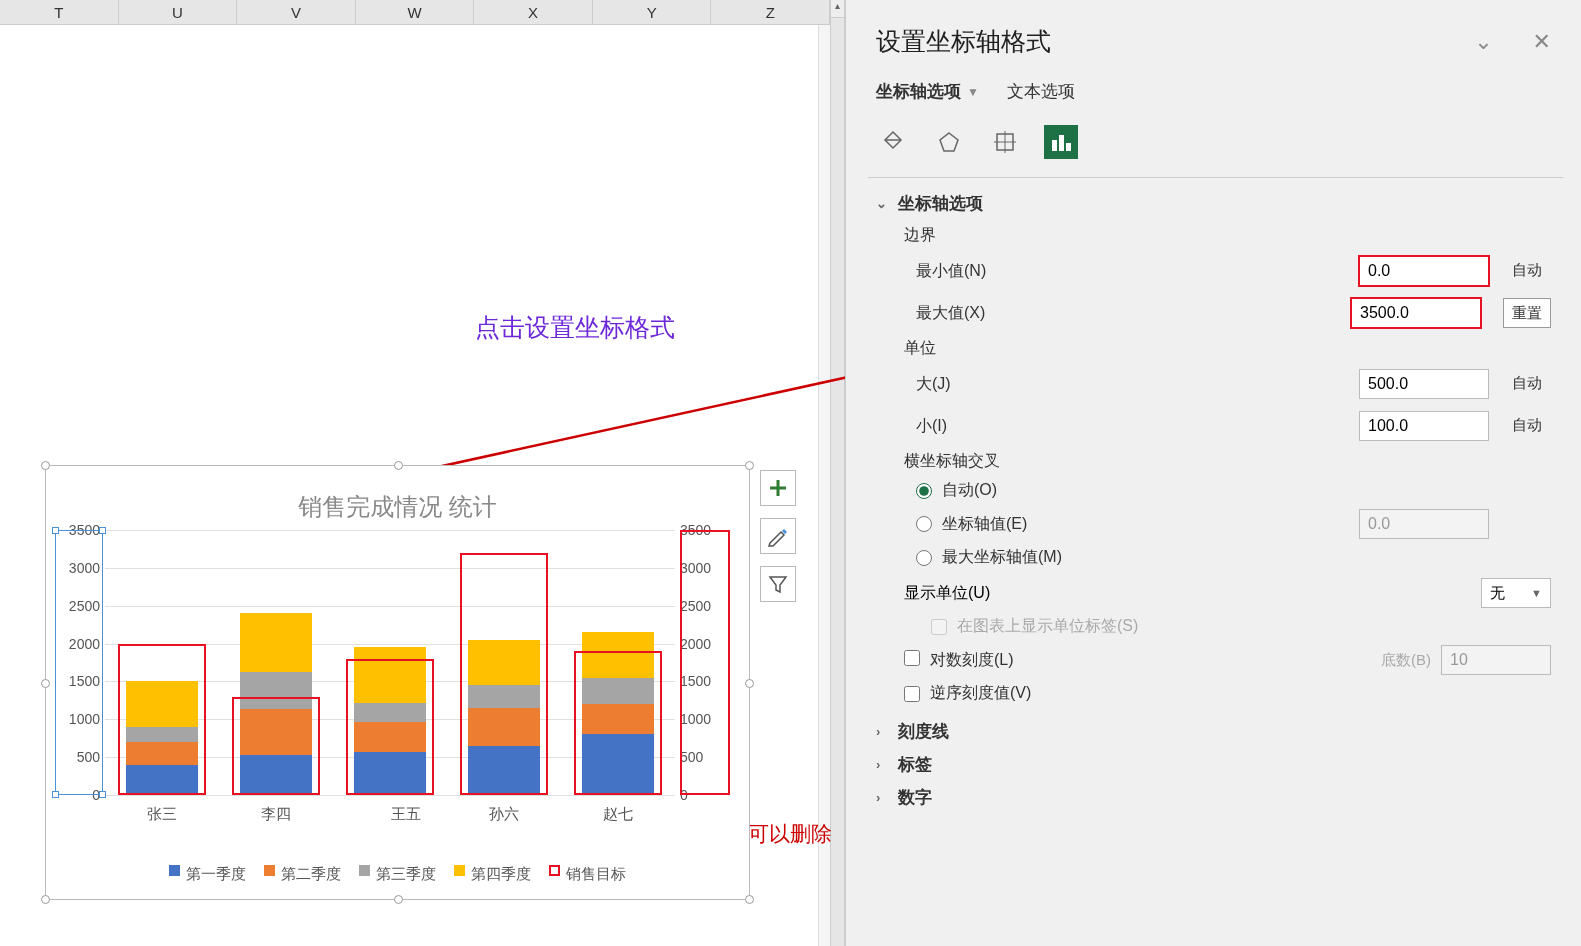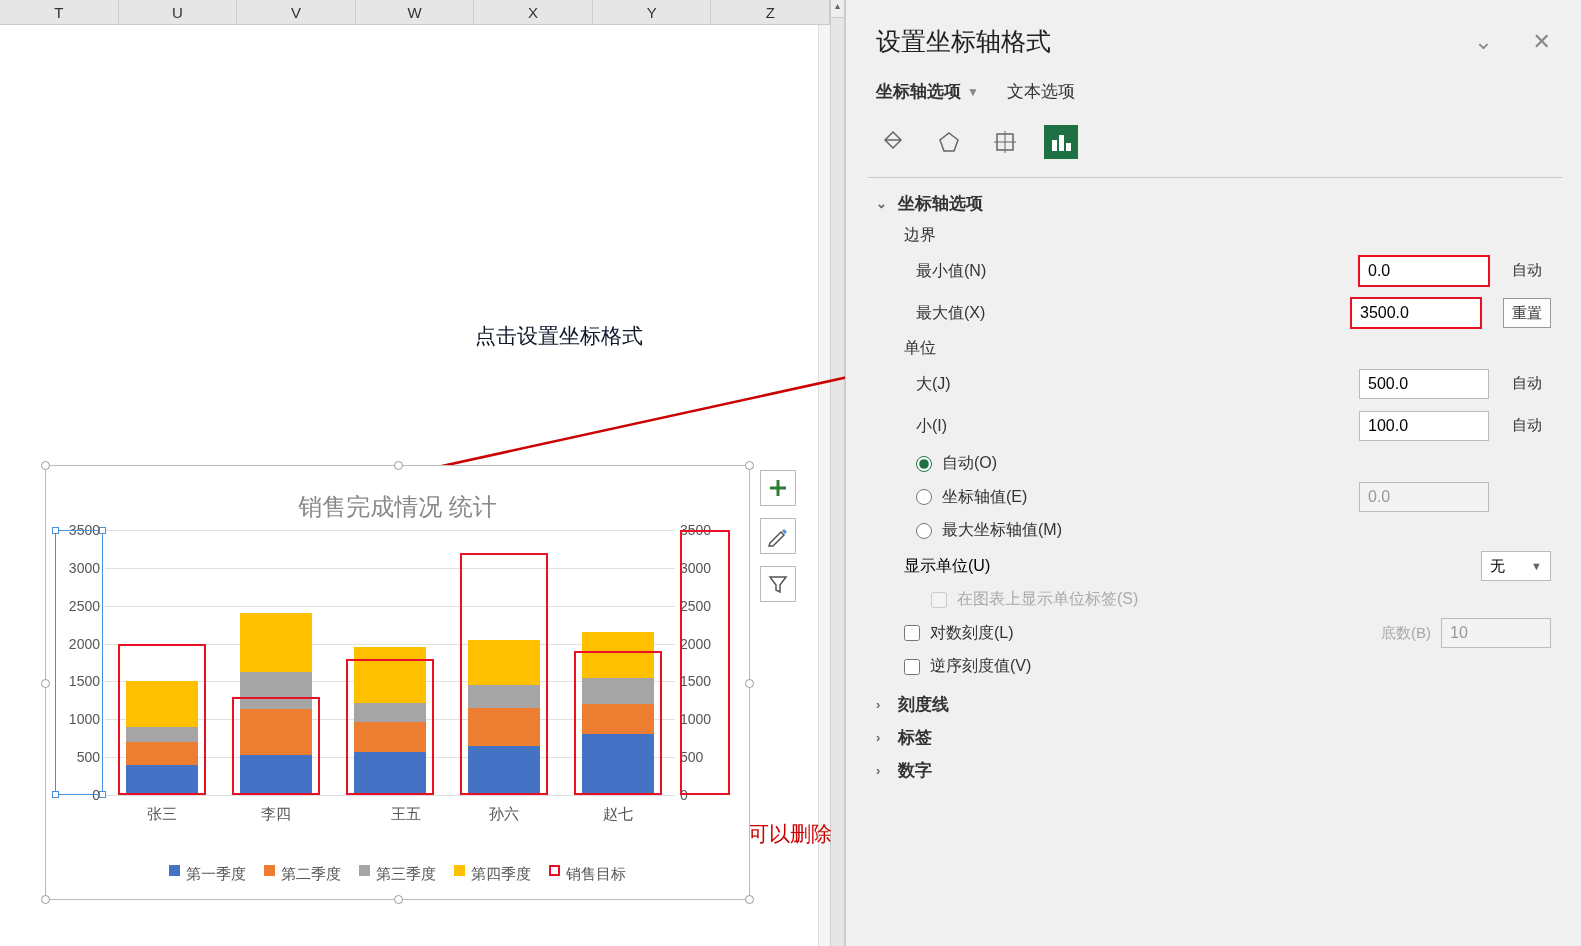--- a/index.html
+++ b/index.html
@@ -49,21 +49,21 @@
 .legend-item { display: flex; align-items: flex-start; gap: 6px; }
 .legend-sw { width: 11px; height: 11px; }
 .legend-sw.s1 { background:#4472c4; } .legend-sw.s2 { background:#ed7d31; } .legend-sw.s3 { background:#a5a5a5; } .legend-sw.s4 { background:#ffc000; }
 .legend-sw.sT { width: 11px; height: 11px; border: 2px solid #e81123; background: none; }
 
 
 .chart-btns { position: absolute; left: 760px; top: 470px; width: 40px; }
 .chart-btn { width: 36px; height: 36px; border: 1px solid #bbb; background: #fff; margin-bottom: 12px; display:flex; align-items:center; justify-content:center; }
 
 
-.annot1 { position: absolute; left: 475px; top: 322px; color: #0f172a; font-size: 21px; }
+.annot1 { position: absolute; left: 475px; top: 311px; color: #6d28d9; font-size: 25px; }
 .annot2 { position: absolute; left: 685px; top: 820px; color: #c00; font-size: 21px; }
 .arrow-svg { position: absolute; left: 100px; top: 275px; width: 1200px; height: 270px; pointer-events: none; }
 
 
 .panel { position: absolute; left: 845px; top: 0; width: 736px; height: 946px; background: #f0f0f0; padding: 25px 30px 0 30px; border-left: 1px solid #ccc; }
 .panel-title { font-size: 25px; color: #212121; font-weight: 500; }
 .panel-title-row { display: flex; justify-content: space-between; align-items: center; margin-bottom: 22px; }
 .panel-close { display: flex; gap: 40px; font-size: 22px; color: #888; }
 .subtabs { display: flex; gap: 28px; font-size: 17px; }
 .subtab { display: flex; align-items: center; gap: 6px; color: #333; font-weight: 600; }
@@ -317,20 +317,21 @@
     <div class="field-label"><span>大(J)</span></div>
     <input class="field-input" value="500.0" style="">
     <div class="field-btn">自动</div>
   </div>
   <div class="field-row">
     <div class="field-label"><span>小(I)</span></div>
     <input class="field-input" value="100.0" style="">
     <div class="field-btn">自动</div>
   </div>
 
+  <div class="sub-label">横坐标轴交叉</div>
   <div class="radio-row">
       <input type="radio" checked="" style="">
       <span>自动(O)</span>
     </div>
   <div class="radio-row" style="justify-content:space-between;">
     <div style="display:flex;align-items:center;gap:10px;">
         <input type="radio" style="">
         <span>坐标轴值(E)</span>
       </div>
     <input class="field-input ro" style="margin-right: 62px;" readonly="" value="0.0">
@@ -346,21 +347,21 @@
         <span>无</span>
         <span style="font-size:11px;color:#666">▼</span>
       </div>
   </div>
   <div class="check-row disabled-row" style="margin-left:55px">
       <input type="checkbox" disabled="" style="">
       <span>在图表上显示单位标签(S)</span>
     </div>
 
   <div class="check-row" style="justify-content:space-between;margin-left:28px">
-    <div style="display:flex;align-items:center;gap:10px">
+    <div style="display:flex;gap:10px">
         <input type="checkbox" style="">
         <span>对数刻度(L)</span>
       </div>
     <div style="display:flex;align-items:center;gap:10px;margin-right:0">
       <span style="color:#aaa;font-size:15px">底数(B)</span>
       <input class="field-input ro" style="width: 110px; margin-right: 0px;" readonly="" value="10">
     </div>
   </div>
   <div class="check-row" style="margin-left:28px">
       <input type="checkbox" style="">

